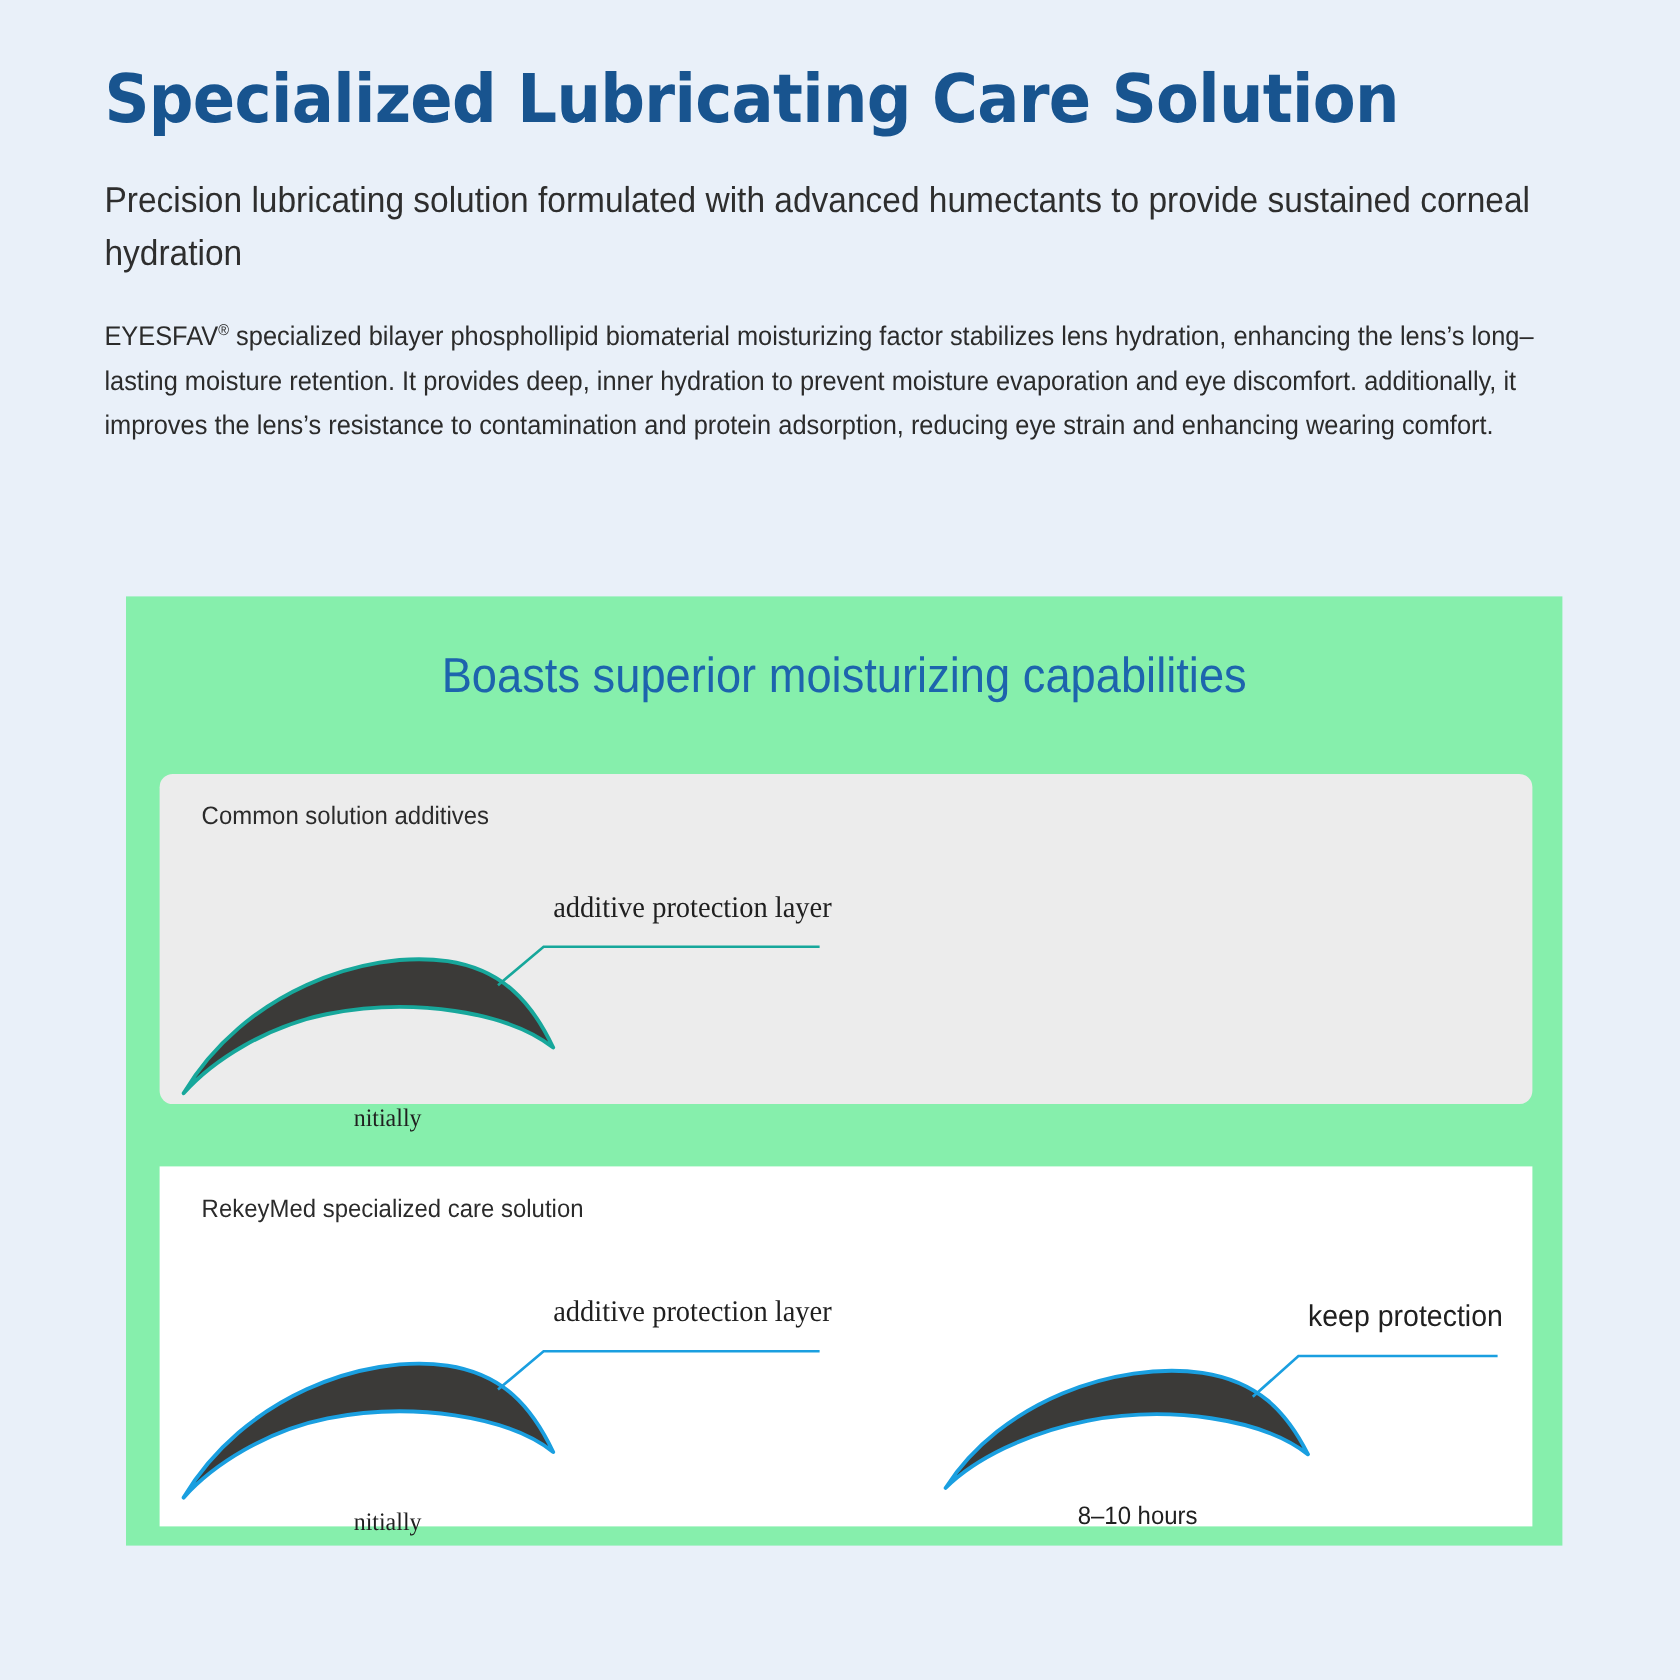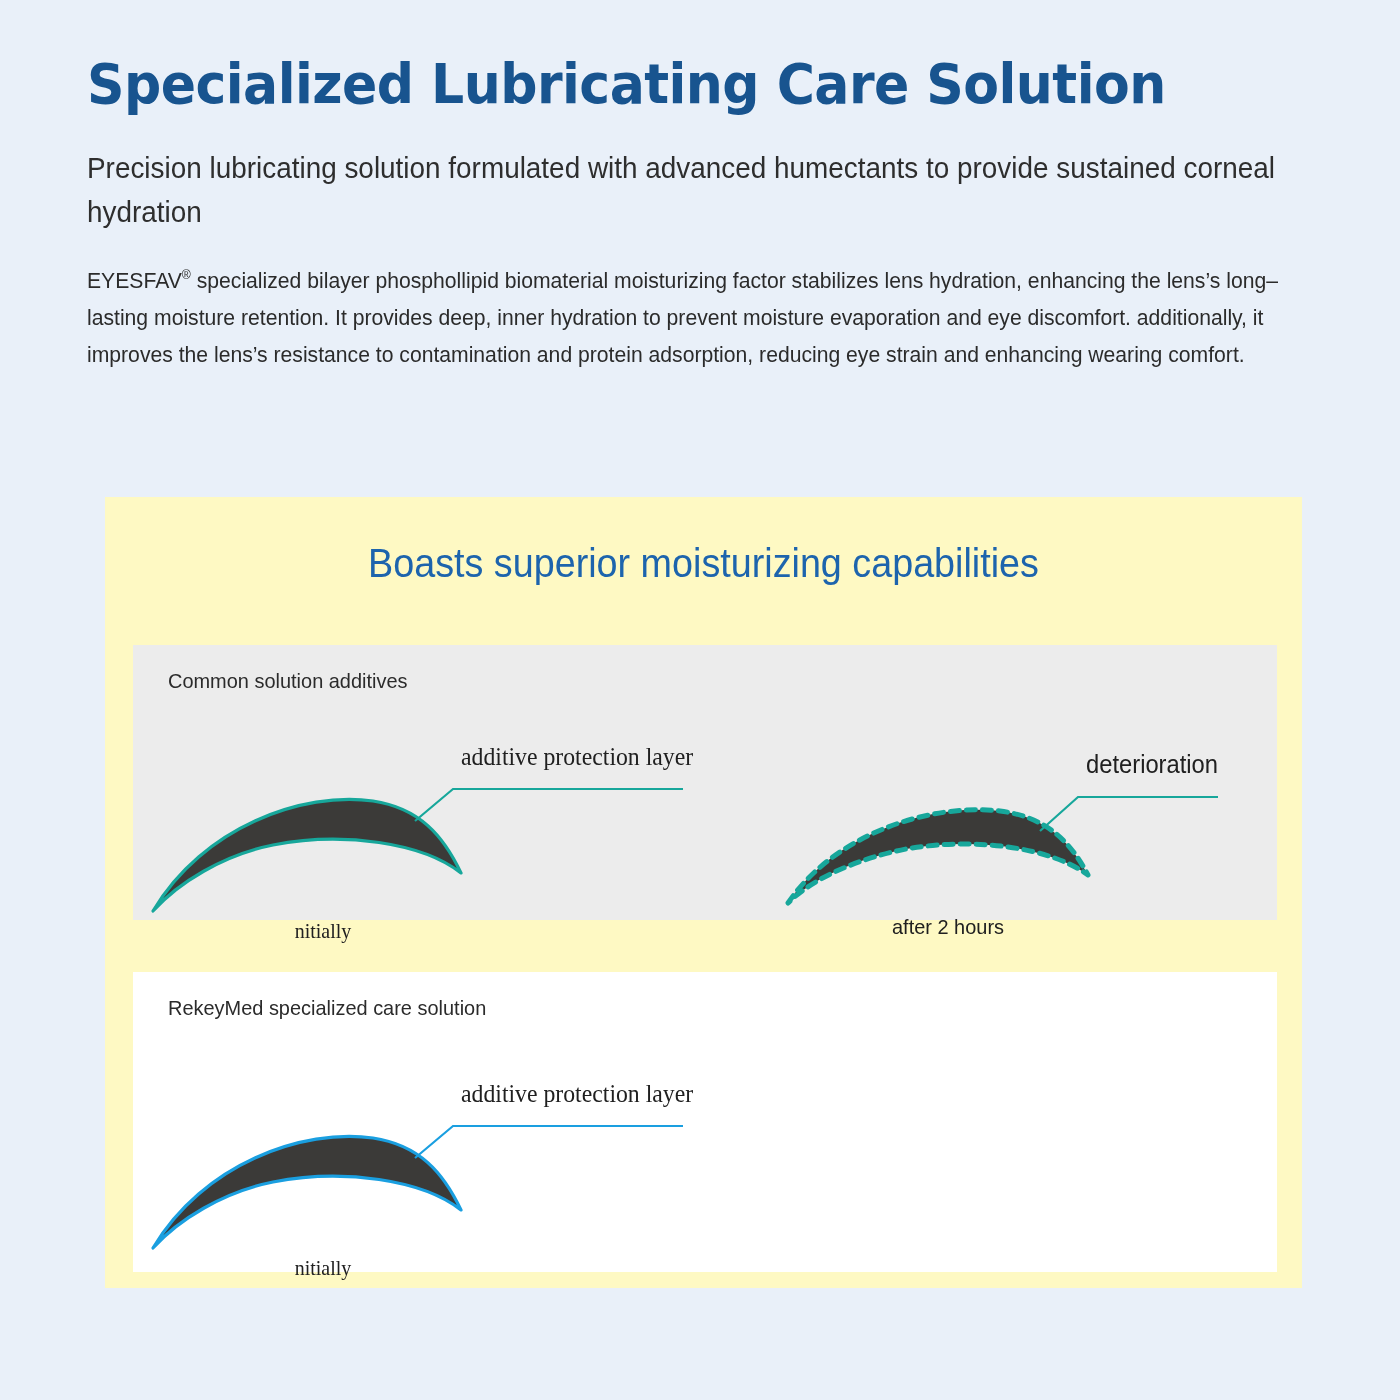--- a/index.html
+++ b/index.html
@@ -47,41 +47,42 @@
     transform-origin:left top;
     width:1290px;
   }
   .bodytext sup{ font-size:13px; vertical-align:super; }
 
   
   .card{
     position:absolute;
     left:105px; top:497px;
     width:1197px; height:791px;
-    background:#fef9c3;
+    background:#86efac;
   }
 
   .card-title{
     position:absolute;
     left:0; top:42px;
     width:100%;
     text-align:center;
     font-size:41px;
     line-height:48px;
     color:#1d64ad;
     font-weight:400;
     transform:scaleX(.92);
   }
 
   
   .panel-grey{
     position:absolute;
     left:28px; top:148px;
     width:1144px; height:275px;
     background:#ececec;
+    border-radius:11px;
   }
 
   .panel-white{
     position:absolute;
     left:28px; top:475px;
     width:1144px; height:300px;
     background:#ffffff;
   }
 
   .panel-label{
@@ -139,36 +140,36 @@
 
     <div class="fig left">
       <svg width="430" height="200" viewBox="0 0 430 200">
         <path d="M10 188 C 60 104, 160 68, 230 78 C 276 85, 300 112, 318 150 C 280 120, 200 108, 130 122 C 80 132, 35 160, 10 188 Z" fill="#3b3a38" stroke="#17a79b" stroke-width="3.2" stroke-linejoin="round"></path>
         <polyline points="272,98 310,66 540,66" fill="none" stroke="#17a79b" stroke-width="2.2"></polyline>
       </svg>
       <div class="callout-text" style="left:318px;bottom:152px;">additive protection layer</div>
       <div class="caption" style="left:80px;top:196px;width:200px;">nitially</div>
     </div>
 
-    <div class="fig right">
-      <svg width="430" height="200" viewBox="0 0 430 200">
-        <path d="M10 180 C 56 112, 150 80, 222 88 C 268 94, 292 118, 310 152 C 272 124, 196 114, 128 126 C 78 136, 34 156, 10 180 Z" fill="#3b3a38" stroke="#17a79b" stroke-width="5" stroke-linejoin="round" stroke-dasharray="9 7" stroke-linecap="round"></path>
-        <polyline points="262,108 300,74 440,74" fill="none" stroke="#17a79b" stroke-width="2.2"></polyline>
-      </svg>
-      <div class="callout-text" style="left:308px;bottom:144px;">deterioration</div>
-      <div class="caption" style="left:65px;top:192px;width:210px;">after 2 hours</div>
-    </div>
   </div>
 
   <div class="panel-white">
     <div class="panel-label">RekeyMed specialized care solution</div>
 
     <div class="fig left">
       <svg width="430" height="200" viewBox="0 0 430 200">
         <path d="M10 188 C 60 104, 160 68, 230 78 C 276 85, 300 112, 318 150 C 280 120, 200 108, 130 122 C 80 132, 35 160, 10 188 Z" fill="#3b3a38" stroke="#1a9fe0" stroke-width="3.2" stroke-linejoin="round"></path>
         <polyline points="272,98 310,66 540,66" fill="none" stroke="#1a9fe0" stroke-width="2.2"></polyline>
       </svg>
       <div class="callout-text" style="left:318px;bottom:152px;">additive protection layer</div>
       <div class="caption" style="left:80px;top:196px;width:200px;">nitially</div>
     </div>
 
+    <div class="fig right">
+      <svg width="430" height="200" viewBox="0 0 430 200">
+        <path d="M10 180 C 56 108, 152 74, 224 84 C 270 91, 294 116, 312 152 C 274 122, 196 111, 128 124 C 78 134, 34 156, 10 180 Z" fill="#3b3a38" stroke="#1a9fe0" stroke-width="3.2" stroke-linejoin="round"></path>
+        <polyline points="266,104 304,70 470,70" fill="none" stroke="#1a9fe0" stroke-width="2.2"></polyline>
+      </svg>
+      <div class="callout-text" style="left:312px;bottom:148px;">keep protection</div>
+      <div class="caption" style="left:55px;top:192px;width:230px;">8–10 hours</div>
+    </div>
   </div>
 </div>
 
 </body></html>

